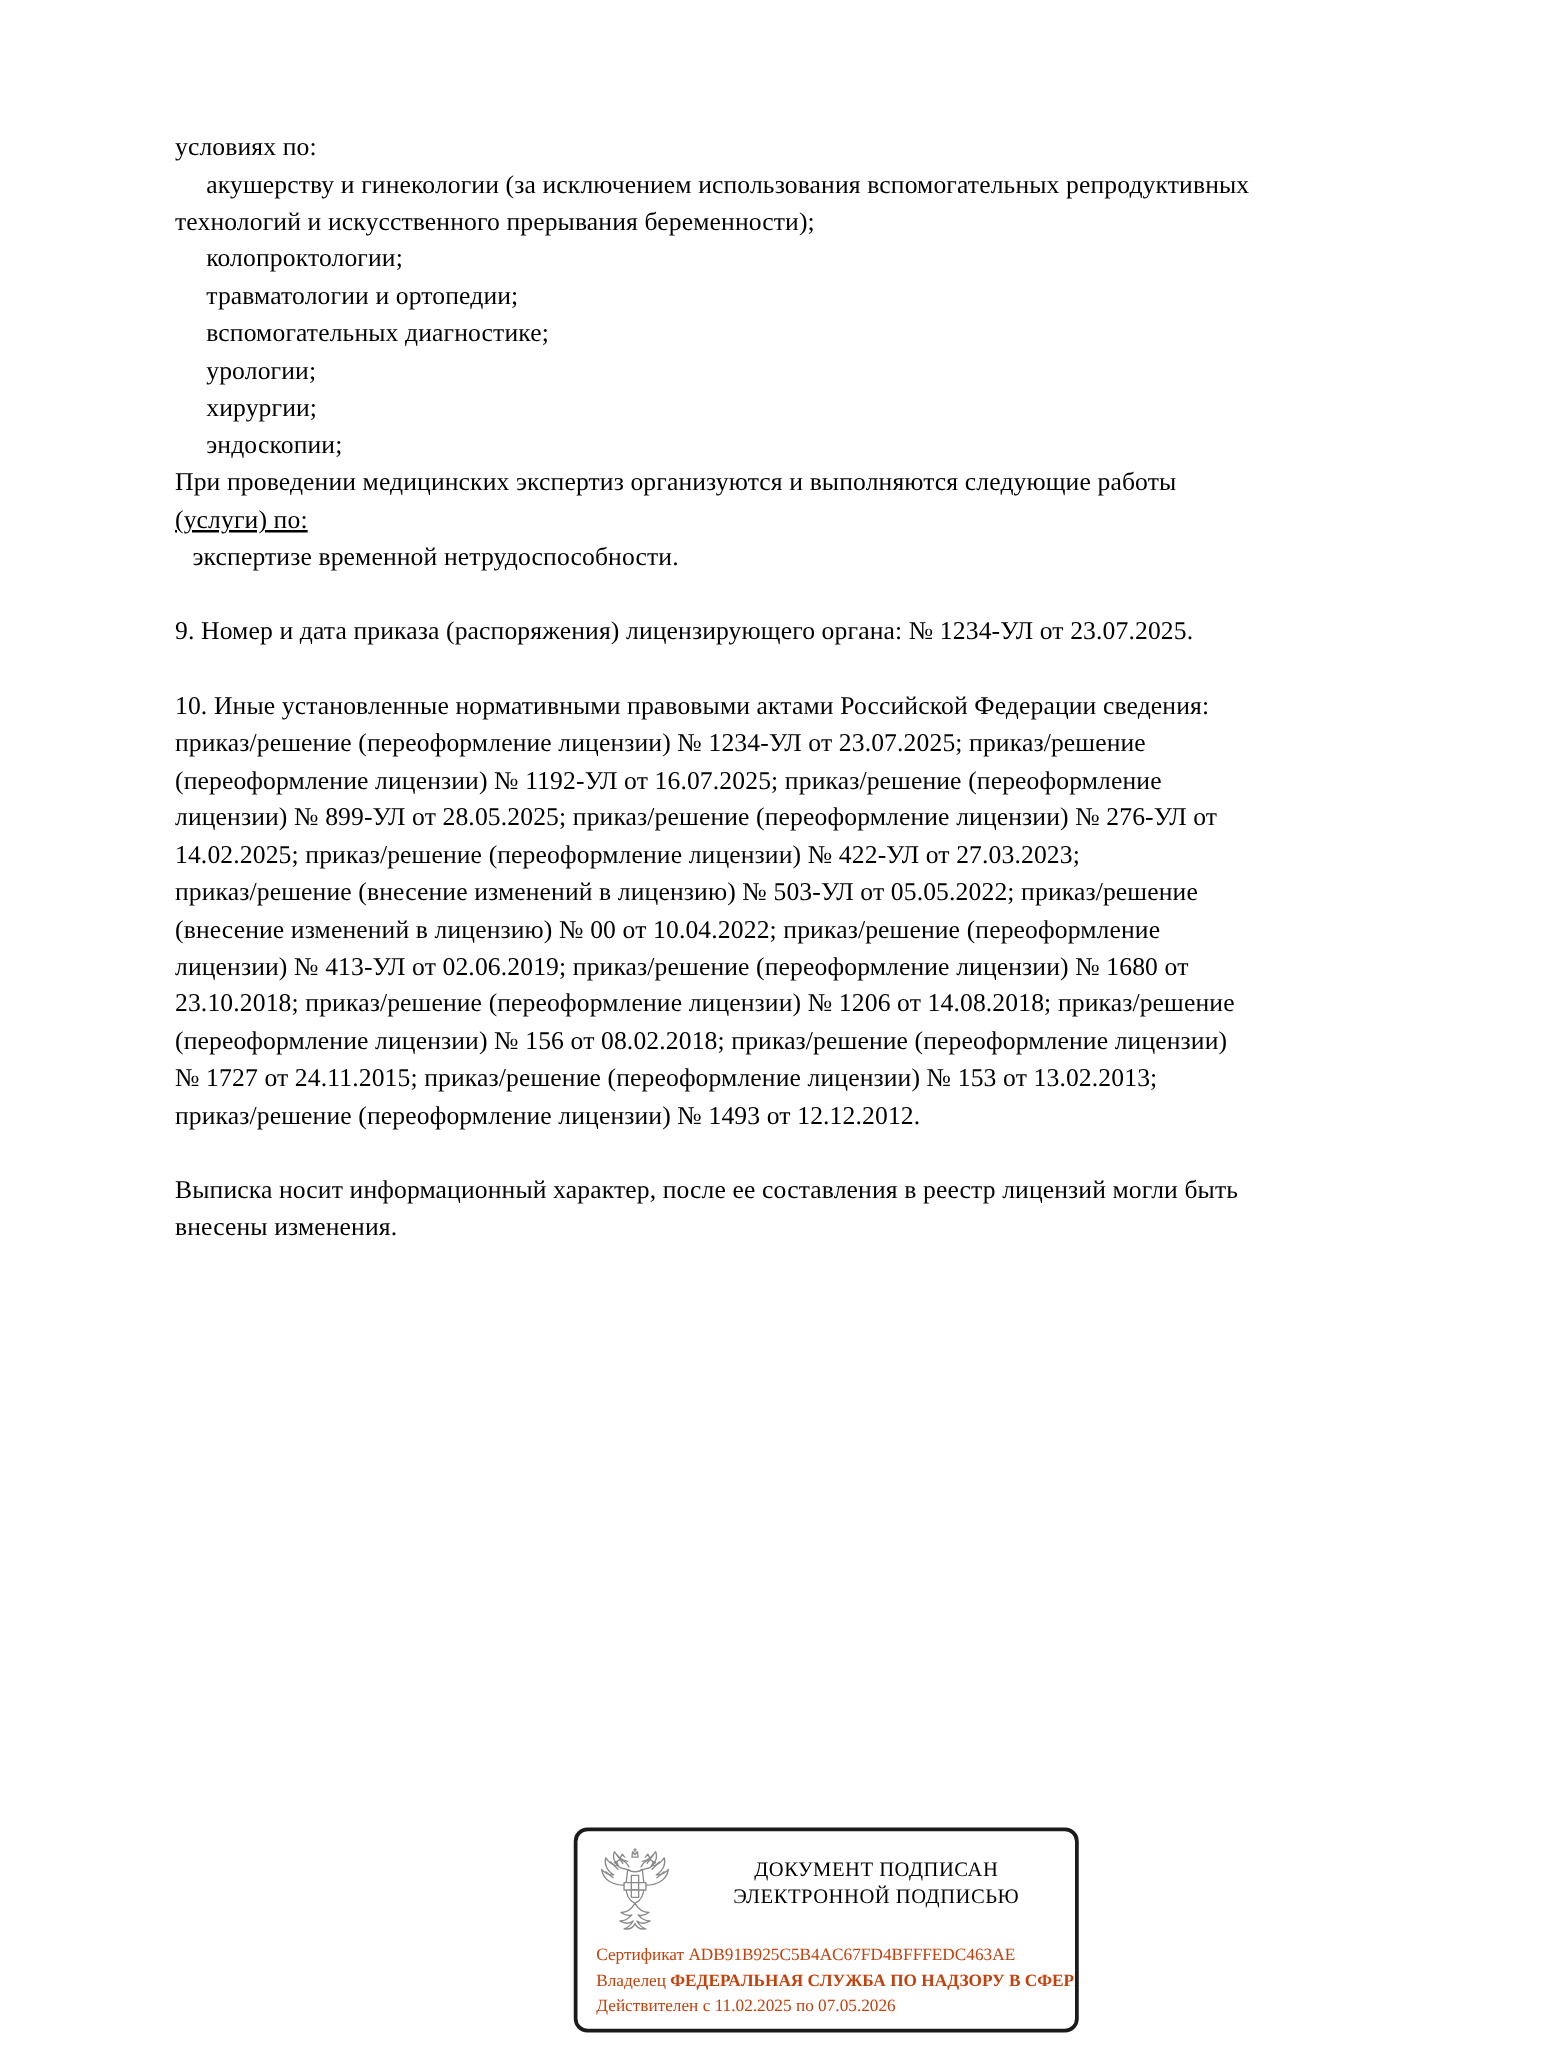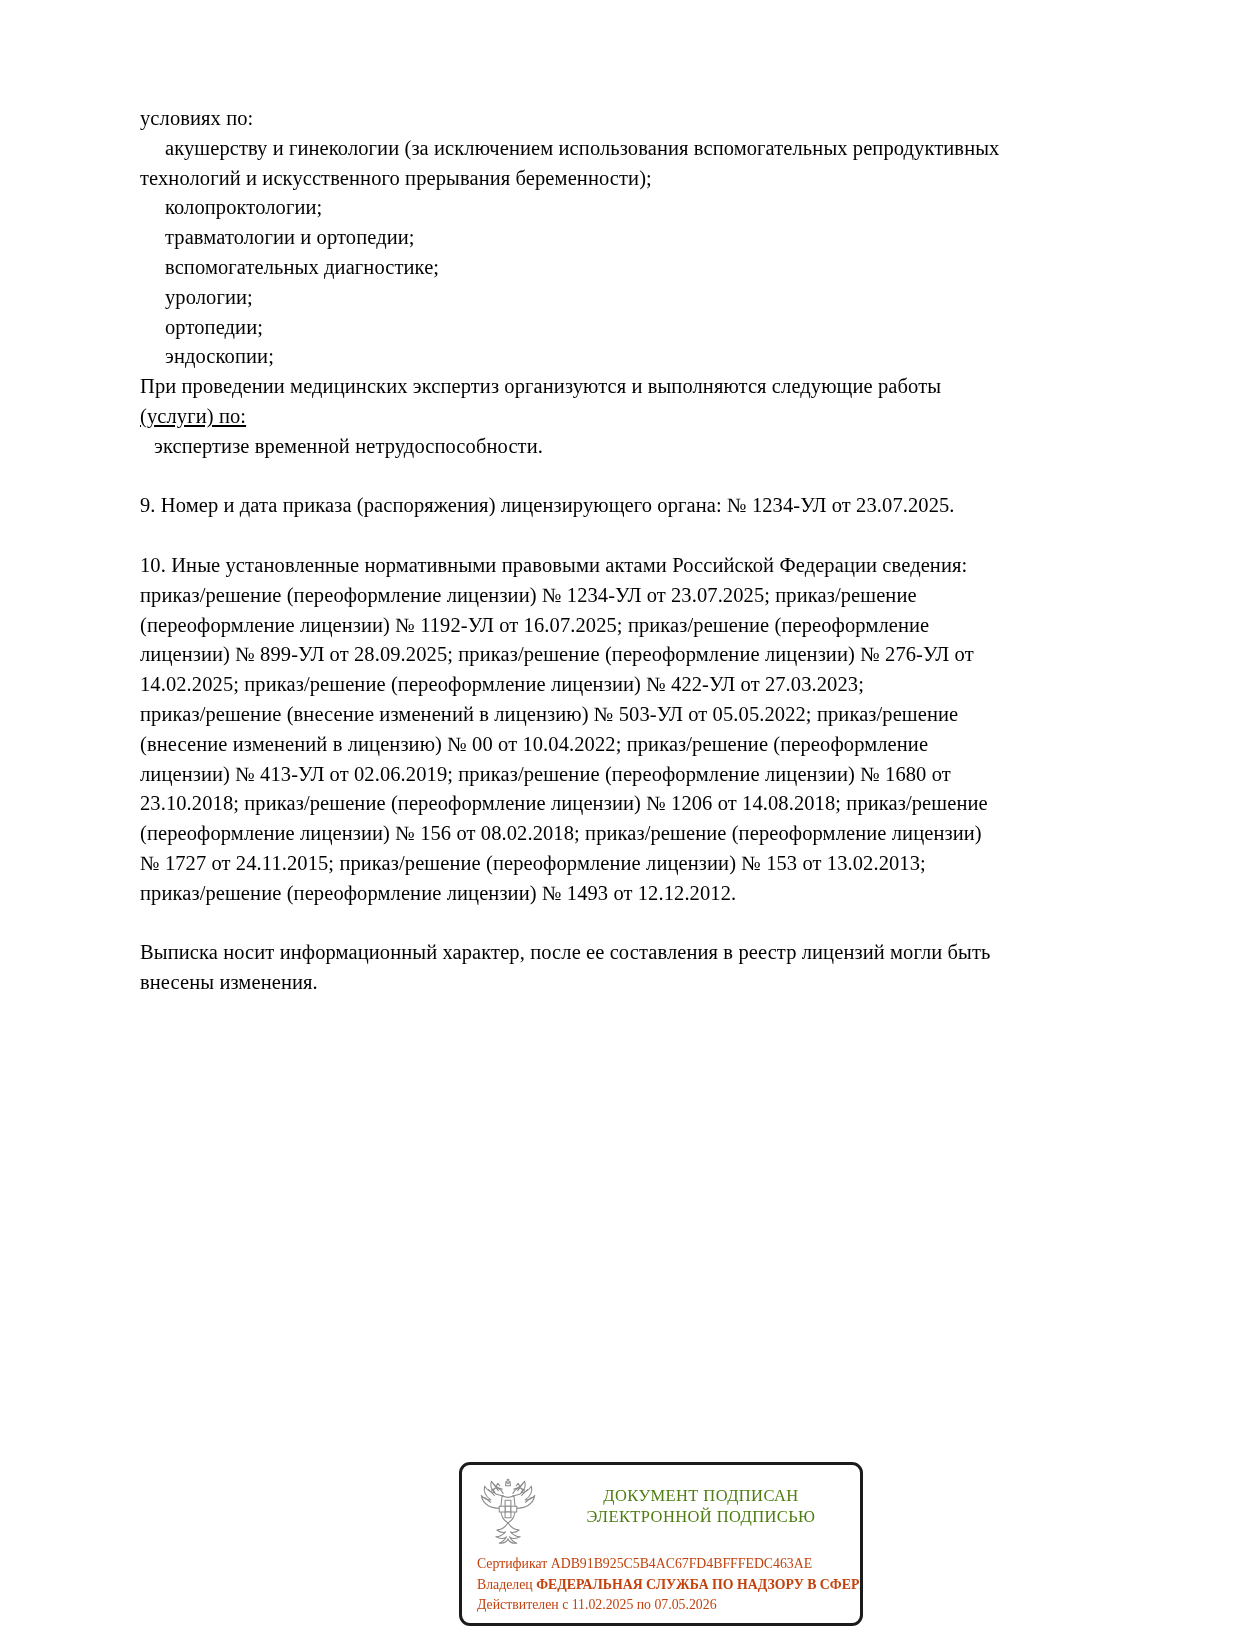--- a/index.html
+++ b/index.html
@@ -50,21 +50,21 @@
   }
   .stamp-title {
     position: absolute;
     left: 86px;
     right: 6px;
     top: 20px;
     text-align: center;
     font-size: 16.5px;
     line-height: 21px;
     letter-spacing: 0.4px;
-    color: #4d7c0f;
+    color: #000000;
   }
   .stamp-info {
     position: absolute;
     left: 15px;
     top: 89px;
     width: 500px;
     font-size: 13.8px;
     line-height: 20.6px;
     white-space: nowrap;
     color: #c2410c;
@@ -79,32 +79,32 @@
 <div class="page">
 
   <div class="body-text">
       <div class="line" style="padding-left: 0px;">условиях по:</div>
       <div class="line" style="padding-left: 25px;">акушерству и гинекологии (за исключением использования вспомогательных репродуктивных</div>
       <div class="line" style="padding-left: 0px;">технологий и искусственного прерывания беременности);</div>
       <div class="line" style="padding-left: 25px;">колопроктологии;</div>
       <div class="line" style="padding-left: 25px;">травматологии и ортопедии;</div>
       <div class="line" style="padding-left: 25px;">вспомогательных диагностике;</div>
       <div class="line" style="padding-left: 25px;">урологии;</div>
-      <div class="line" style="padding-left: 25px;">ортопедии;</div>
+      <div class="line" style="padding-left: 25px;">хирургии;</div>
       <div class="line" style="padding-left: 25px;">эндоскопии;</div>
       <div class="line" style="padding-left: 0px;">При проведении медицинских экспертиз организуются и выполняются следующие работы</div>
       <div class="line" style="padding-left: 0px; text-decoration: underline;">(услуги) по:</div>
       <div class="line" style="padding-left: 14px;">экспертизе временной нетрудоспособности.</div>
       <div class="line" style="padding-left: 0px;">&nbsp;</div>
       <div class="line" style="padding-left: 0px;">9. Номер и дата приказа (распоряжения) лицензирующего органа: № 1234-УЛ от 23.07.2025.</div>
       <div class="line" style="padding-left: 0px;">&nbsp;</div>
       <div class="line" style="padding-left: 0px;">10. Иные установленные нормативными правовыми актами Российской Федерации сведения:</div>
       <div class="line" style="padding-left: 0px;">приказ/решение (переоформление лицензии) № 1234-УЛ от 23.07.2025; приказ/решение</div>
       <div class="line" style="padding-left: 0px;">(переоформление лицензии) № 1192-УЛ от 16.07.2025; приказ/решение (переоформление</div>
-      <div class="line" style="padding-left: 0px;">лицензии) № 899-УЛ от 28.09.2025; приказ/решение (переоформление лицензии) № 276-УЛ от</div>
+      <div class="line" style="padding-left: 0px;">лицензии) № 899-УЛ от 28.05.2025; приказ/решение (переоформление лицензии) № 276-УЛ от</div>
       <div class="line" style="padding-left: 0px;">14.02.2025; приказ/решение (переоформление лицензии) № 422-УЛ от 27.03.2023;</div>
       <div class="line" style="padding-left: 0px;">приказ/решение (внесение изменений в лицензию) № 503-УЛ от 05.05.2022; приказ/решение</div>
       <div class="line" style="padding-left: 0px;">(внесение изменений в лицензию) № 00 от 10.04.2022; приказ/решение (переоформление</div>
       <div class="line" style="padding-left: 0px;">лицензии) № 413-УЛ от 02.06.2019; приказ/решение (переоформление лицензии) № 1680 от</div>
       <div class="line" style="padding-left: 0px;">23.10.2018; приказ/решение (переоформление лицензии) № 1206 от 14.08.2018; приказ/решение</div>
       <div class="line" style="padding-left: 0px;">(переоформление лицензии) № 156 от 08.02.2018; приказ/решение (переоформление лицензии)</div>
       <div class="line" style="padding-left: 0px;">№ 1727 от 24.11.2015; приказ/решение (переоформление лицензии) № 153 от 13.02.2013;</div>
       <div class="line" style="padding-left: 0px;">приказ/решение (переоформление лицензии) № 1493 от 12.12.2012.</div>
       <div class="line" style="padding-left: 0px;">&nbsp;</div>
       <div class="line" style="padding-left: 0px;">Выписка носит информационный характер, после ее составления в реестр лицензий могли быть</div>

